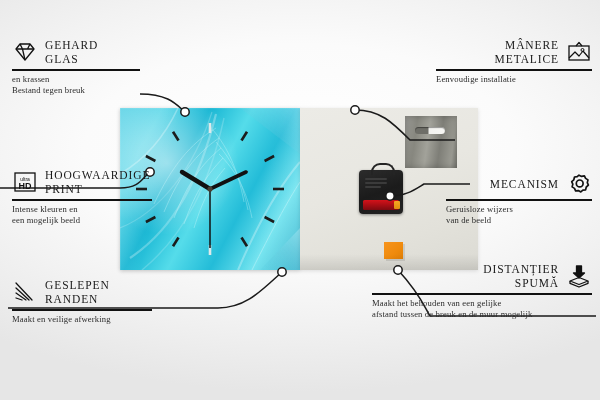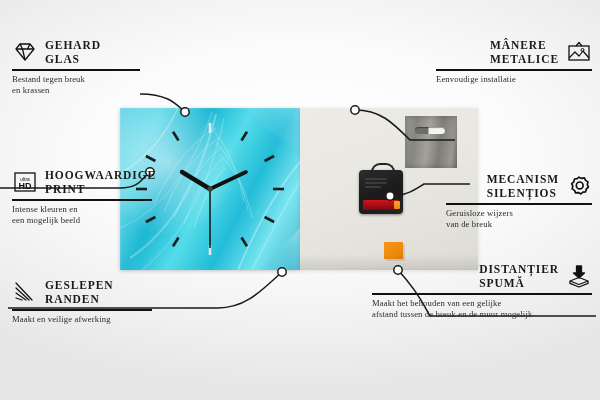--- a/index.html
+++ b/index.html
@@ -15,23 +15,23 @@
 
   
   .lines{position:absolute;inset:0;width:600px;height:400px;pointer-events:none;}
 
   
   .feat{position:absolute;}
   .feat .head{display:flex;align-items:center;gap:7px;}
   .feat.right .head{justify-content:flex-end;}
   .ttl{
     font-size:11.5px;letter-spacing:.9px;color:#1a1a1a;
-    font-weight:700;line-height:1.22;text-transform:uppercase;
-  }
-  .feat.right .ttl{}
+    font-weight:400;line-height:1.22;text-transform:uppercase;
+  }
+  .feat.right .ttl{text-align:right;}
   .rule{height:1.6px;background:#111;margin:3px 0 3px;}
   .desc{
     font-size:8.6px;color:#2b2b2b;line-height:1.33;letter-spacing:.15px;
   }
   .feat.right .desc{text-align:left;}
   .ico{width:26px;height:24px;flex:0 0 26px;display:block;}
 
   
   .clock{
     position:absolute;left:120px;top:108px;width:180px;height:162px;
@@ -207,22 +207,22 @@
           <path d="M4 9 L22 9 M8 4 L10.5 9 L13 20 M18 4 L15.5 9"></path>
         </g>
       </svg>
       <div class="ttl">
         <div>GEHARD</div>
         <div>GLAS</div>
       </div>
     </div>
     <div class="rule"></div>
     <div class="desc">
+      <div>en krassen</div>
       <div>Bestand tegen breuk</div>
-      <div>en krassen</div>
     </div>
   </div>
 
   <div class="feat left" style="left:12px;top:168px;width:140px;">
     <div class="head">
       <svg class="ico" viewBox="0 0 26 24">
         <rect x="3" y="3" width="20" height="18" fill="none" stroke="#111" stroke-width="1.3"></rect>
         <text x="13" y="11" text-anchor="middle" font-family="Liberation Sans, sans-serif" font-size="5" fill="#111">ultra</text>
         <text x="13" y="19" text-anchor="middle" font-family="Liberation Sans, sans-serif" font-size="9" font-weight="bold" fill="#111">HD</text>
       </svg>
@@ -275,33 +275,32 @@
     <div class="rule"></div>
     <div class="desc">
       <div>Eenvoudige installatie</div>
     </div>
   </div>
 
   <div class="feat right" style="right:8px;top:172px;width:146px;">
     <div class="head">
       <div class="ttl">
         <div>MECANISM</div>
-        <div>SILENȚIOS</div>
       </div>
       <svg class="ico" viewBox="0 0 26 24">
         <g fill="none" stroke="#111" stroke-width="1.7" stroke-linejoin="round">
           <path d="M13 3.2 L15.6 4.4 L18.4 3.9 L19.6 6.4 L22 7.9 L21.3 10.6 L22.4 13.2 L20.3 15 L19.6 17.8 L16.9 18.1 L14.8 19.9 L12.4 18.6 L9.6 18.9 L8.5 16.4 L6.1 14.9 L6.8 12.2 L5.7 9.6 L7.8 7.8 L8.5 5 L11.2 4.7 Z"></path>
           <circle cx="13.7" cy="11.4" r="3.4"></circle>
         </g>
       </svg>
     </div>
     <div class="rule"></div>
     <div class="desc">
       <div>Geruisloze wijzers</div>
-      <div>van de breuk</div>
+      <div>van de beeld</div>
     </div>
   </div>
 
   <div class="feat right" style="right:8px;top:262px;width:220px;">
     <div class="head">
       <div class="ttl">
         <div>DISTANȚIER</div>
         <div>SPUMĂ</div>
       </div>
       <svg class="ico" viewBox="0 0 26 24">

